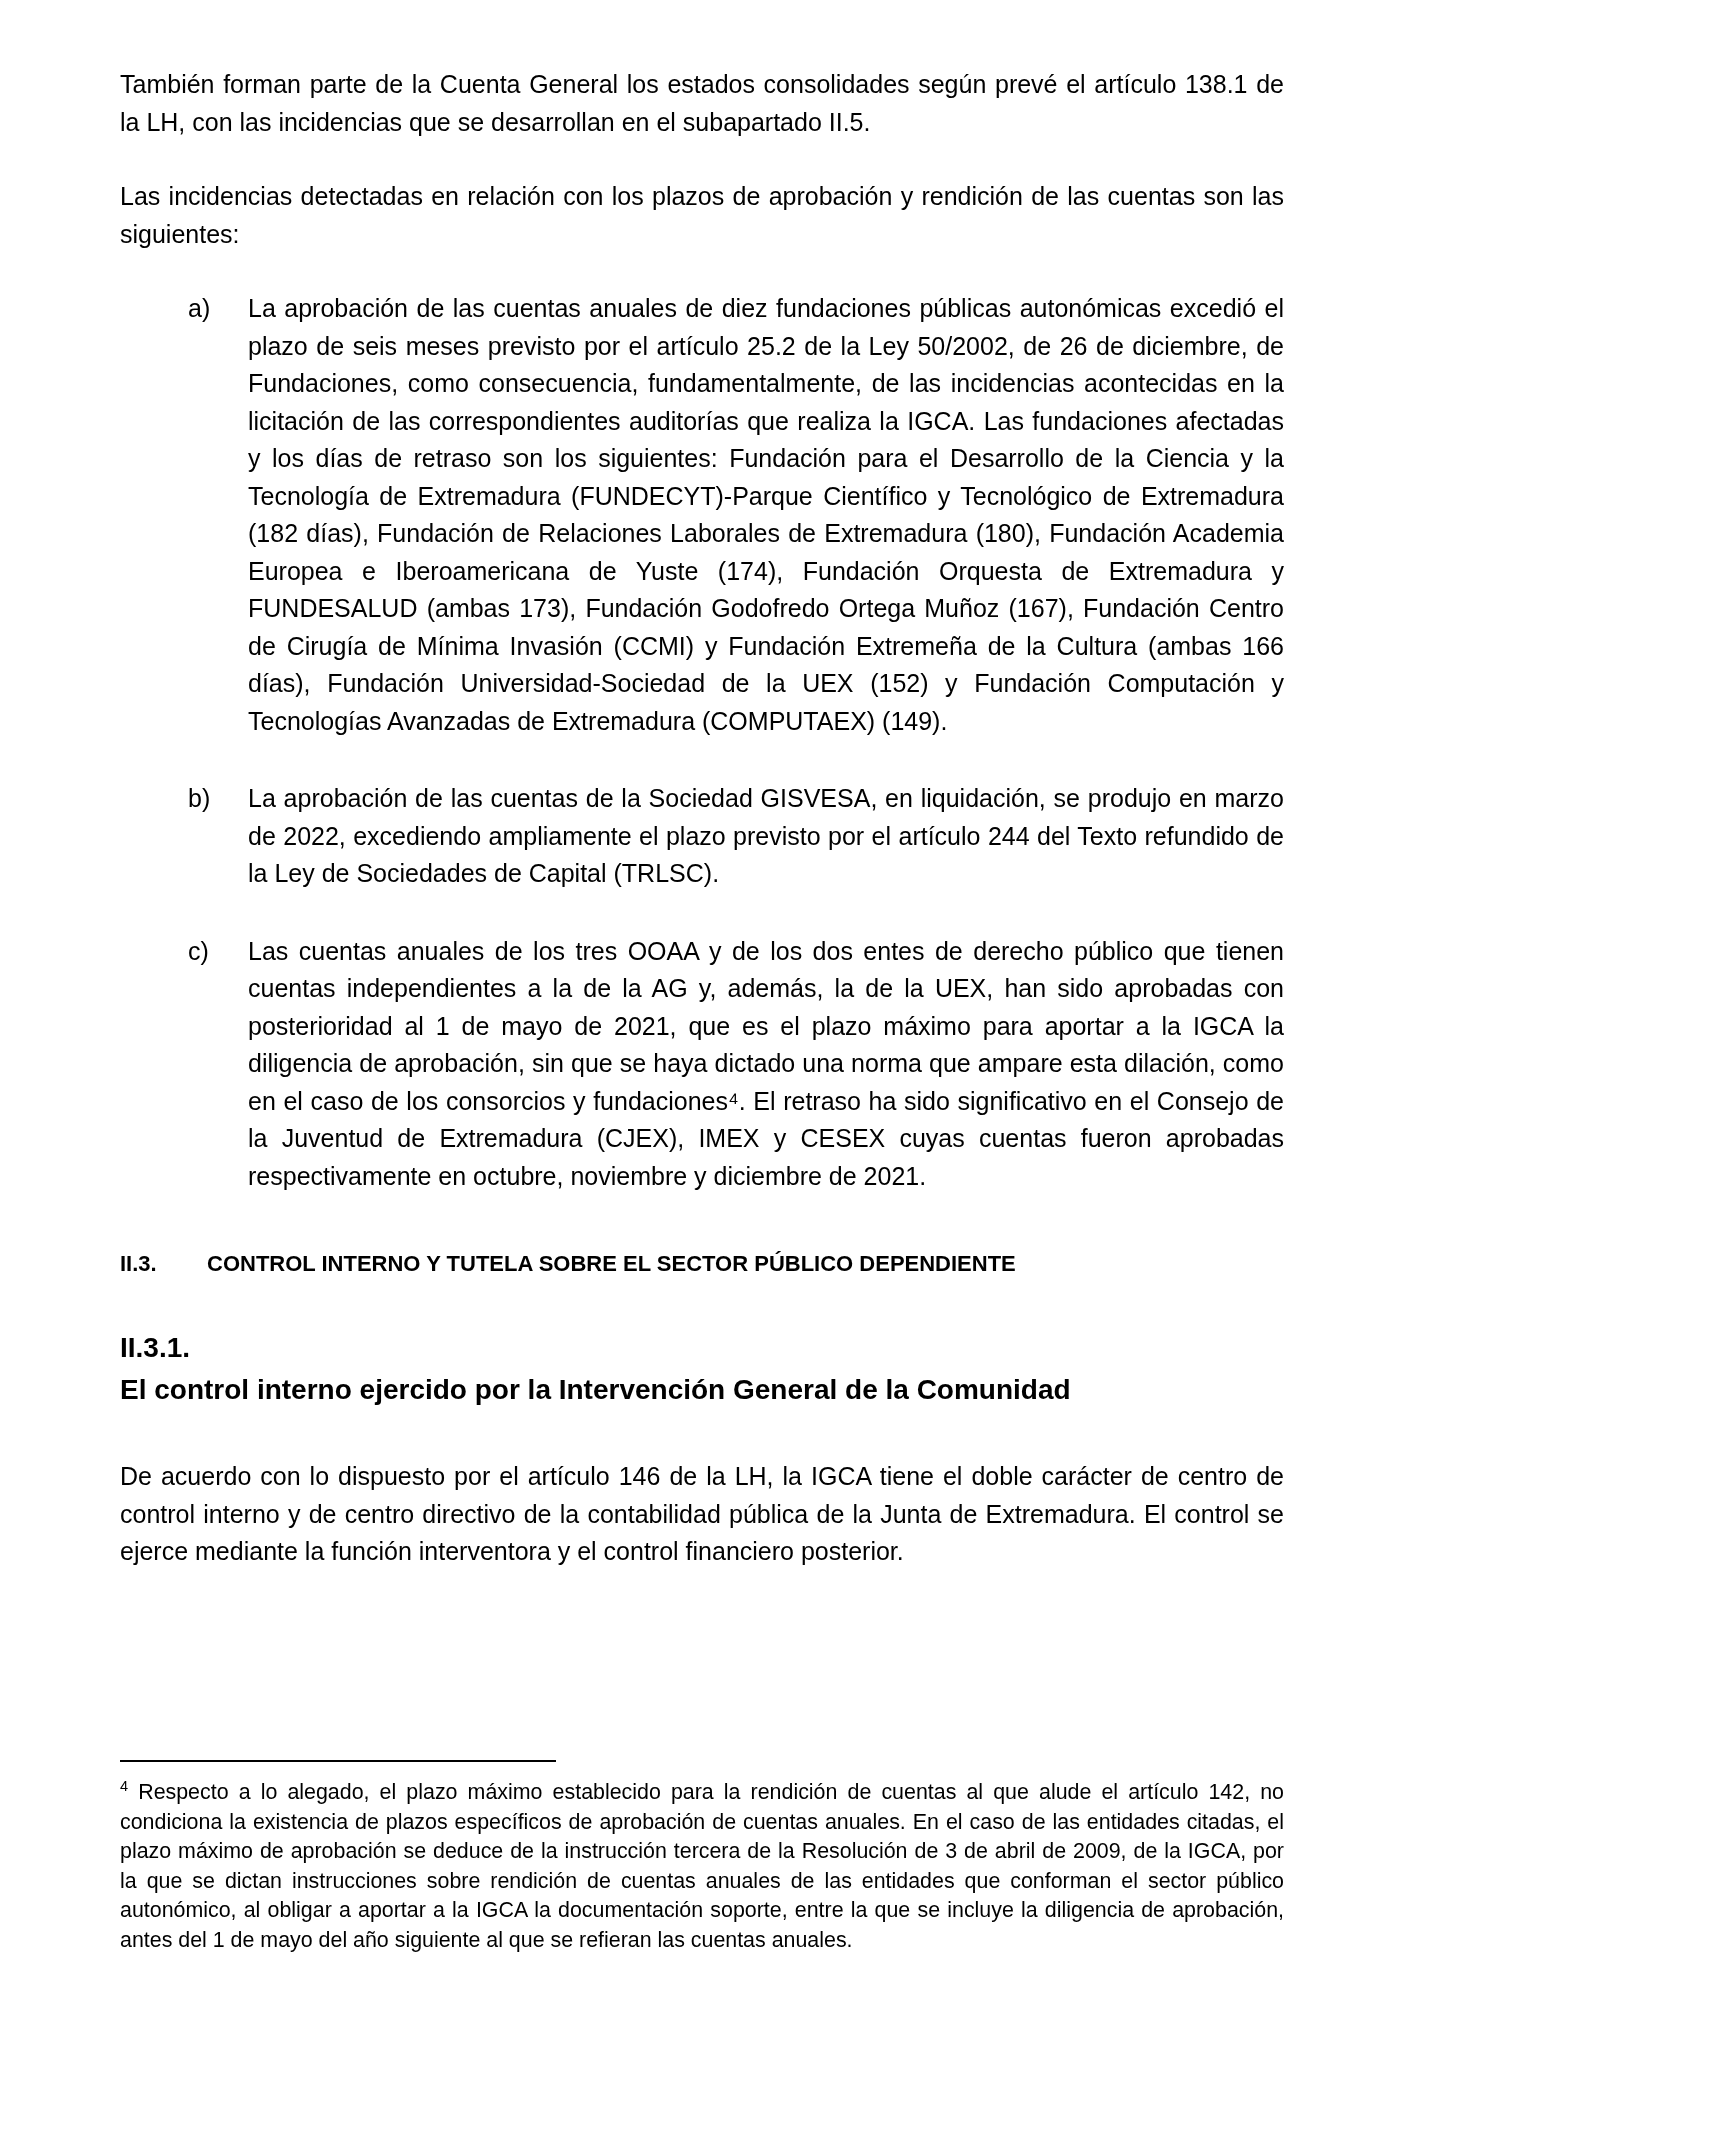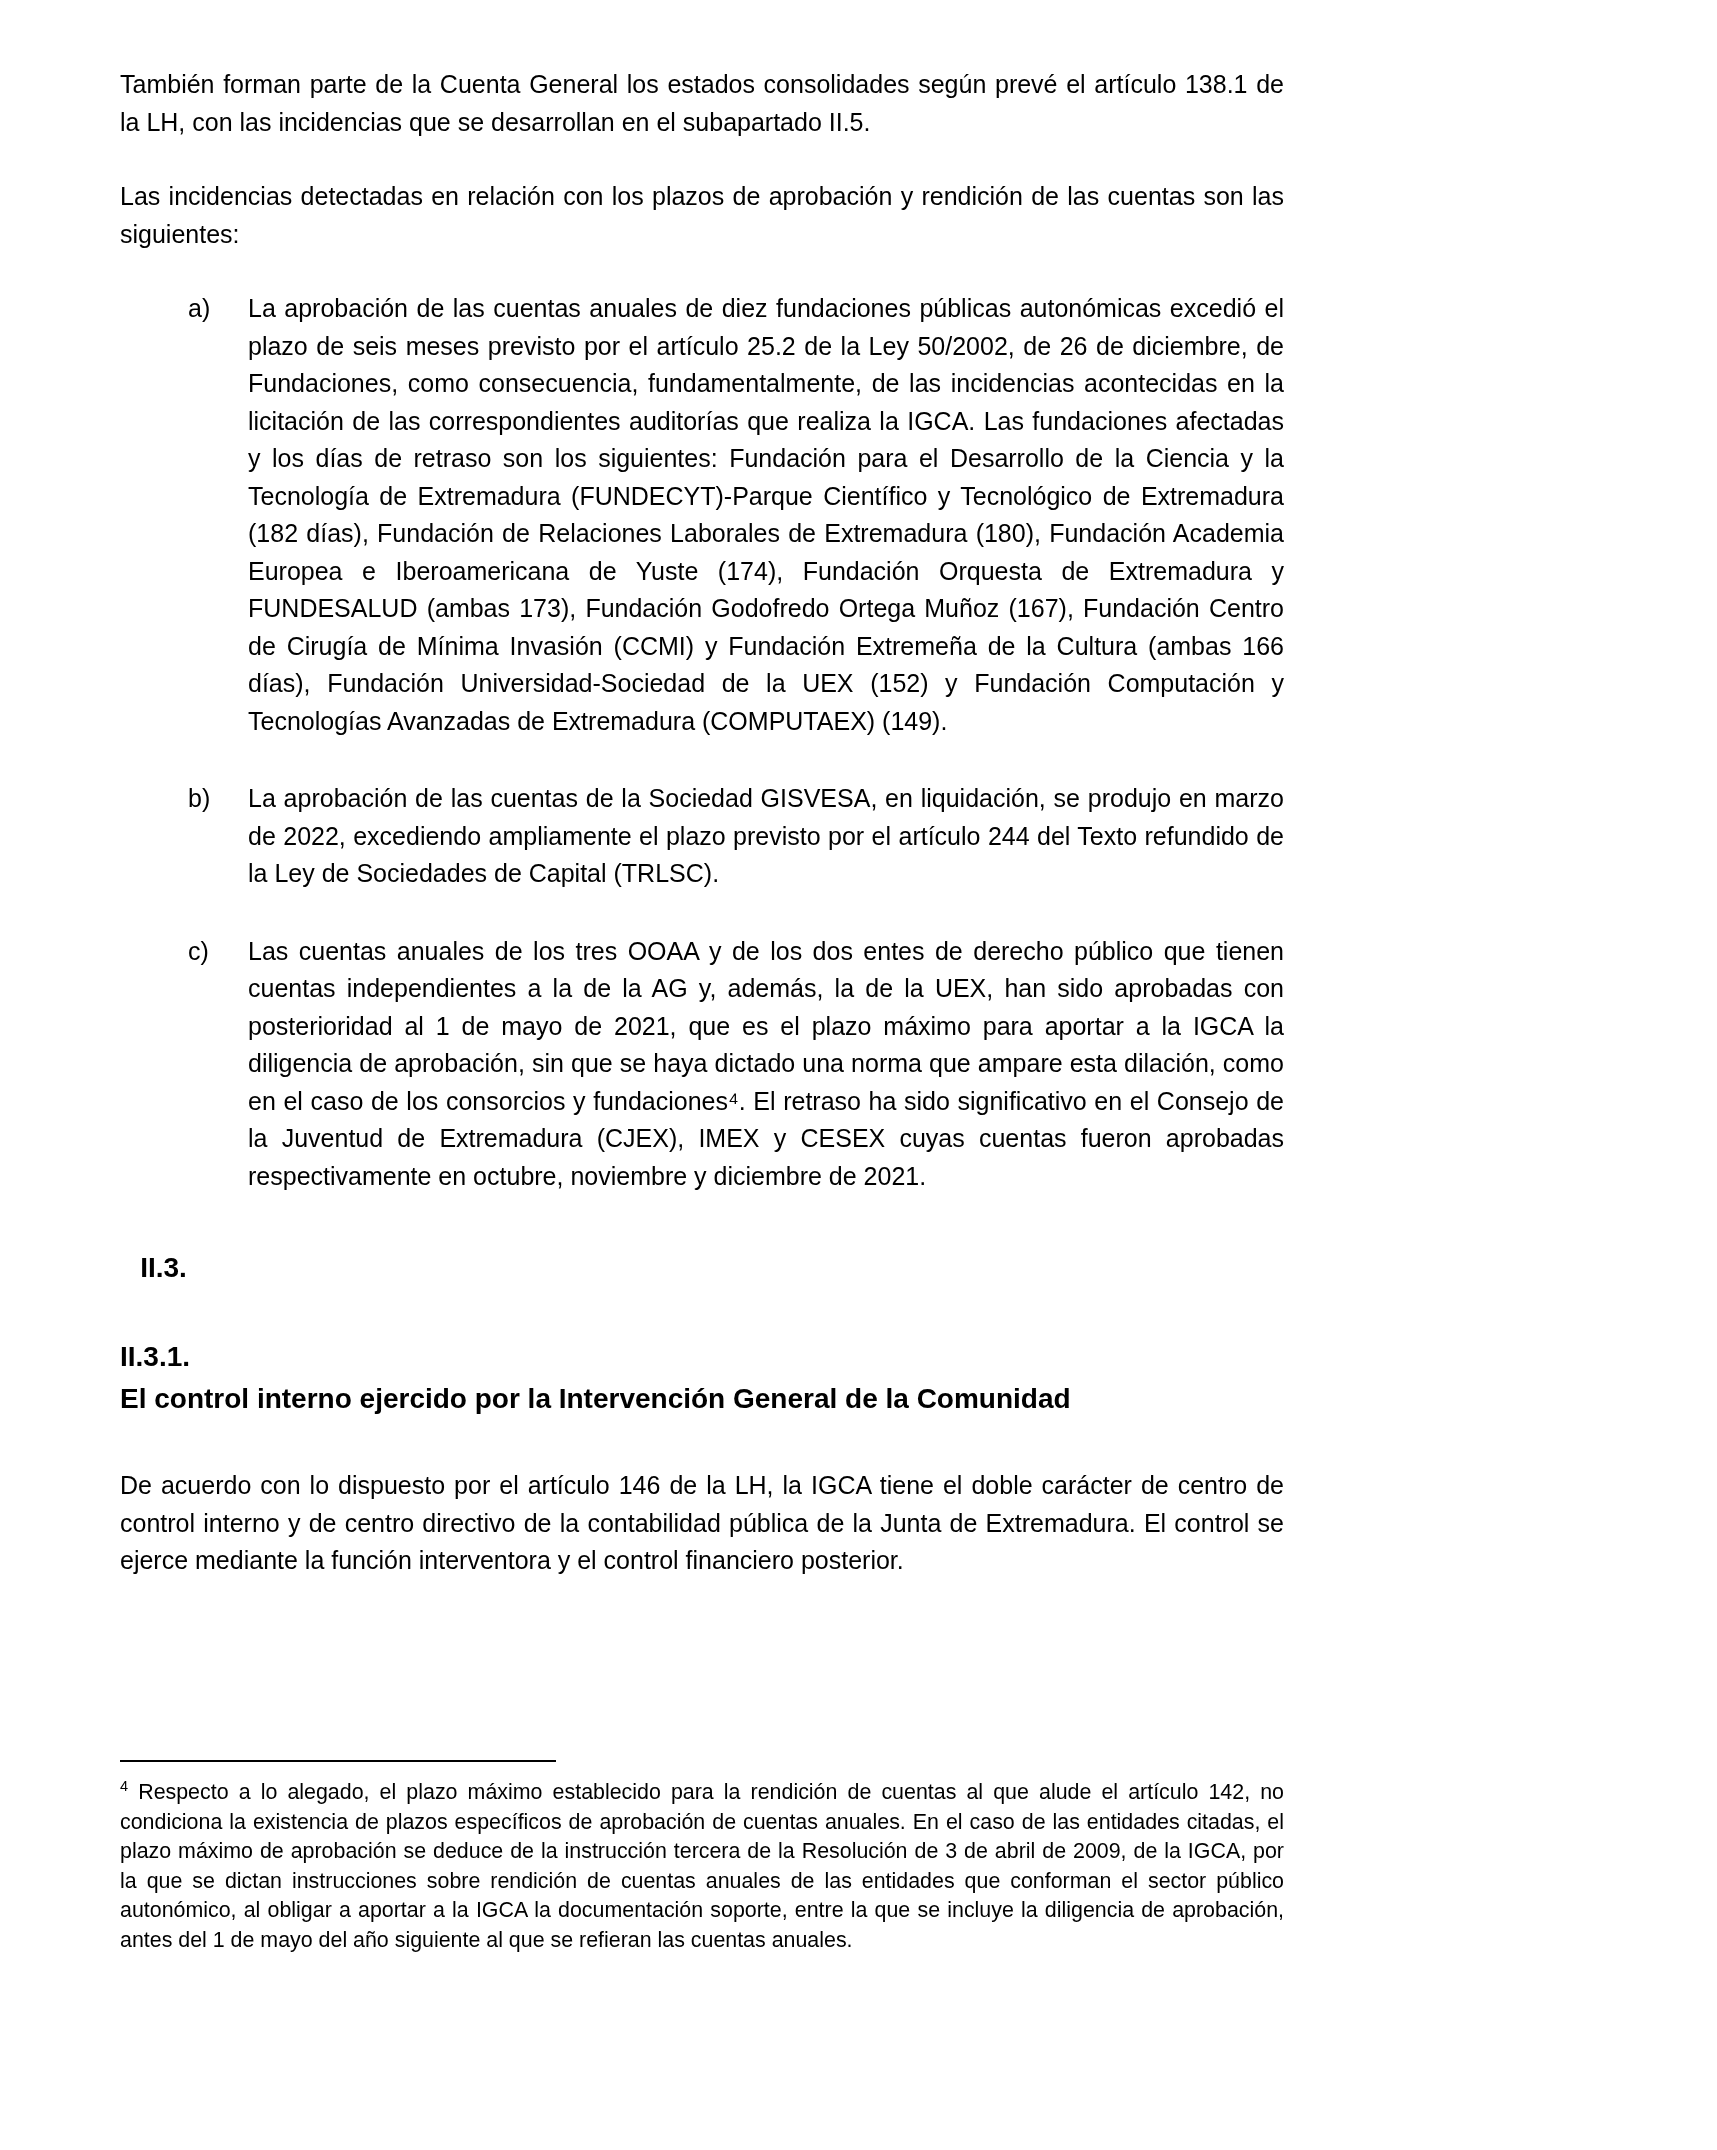--- a/index.html
+++ b/index.html
@@ -36,23 +36,22 @@
     width: 60px;
     flex-shrink: 0;
   }
   .list-text {
     flex: 1;
     text-align: justify;
   }
   .section-heading {
     display: flex;
     font-weight: bold;
-    font-size: 28px;
+    font-size: 22px;
     margin: 52px 0 0 0;
-    text-align: center;
   }
   .section-number {
     min-width: 87px;
     flex-shrink: 0;
   }
   .subsection-heading {
     display: flex;
     font-weight: bold;
     font-size: 28px;
     margin: 52px 0 0 0;
@@ -111,20 +110,21 @@
 
     <div class="list-item">
       <span class="list-label">c)</span>
       <span class="list-text">Las cuentas anuales de los tres OOAA y de los dos entes de derecho público que tienen cuentas independientes a la de la AG y, además, la de la UEX, han sido aprobadas con posterioridad al 1 de mayo de 2021, que es el plazo máximo para aportar a la IGCA la diligencia de aprobación, sin que se haya dictado una norma que ampare esta dilación, como en el caso de los consorcios y fundaciones⁴. El retraso ha sido significativo en el Consejo de la Juventud de Extremadura (CJEX), IMEX y CESEX cuyas cuentas fueron aprobadas respectivamente en octubre, noviembre y diciembre de 2021.</span>
     </div>
 
   </div>
 
   <div class="section-heading">
     <span class="section-number">II.3.</span>
+    <span class="section-title">CONTROL INTERNO Y TUTELA SOBRE EL SECTOR PÚBLICO DEPENDIENTE</span>
   </div>
 
   <div class="subsection-heading after-heading">
     <span class="subsection-number">II.3.1.</span>
     <span class="subsection-title">El control interno ejercido por la Intervención General de la Comunidad</span>
   </div>
 
   <p class="body-par after-heading">De acuerdo con lo dispuesto por el artículo 146 de la LH, la IGCA tiene el doble carácter de centro de control interno y de centro directivo de la contabilidad pública de la Junta de Extremadura. El control se ejerce mediante la función interventora y el control financiero posterior.</p>
 
   <div class="footnote-block">

